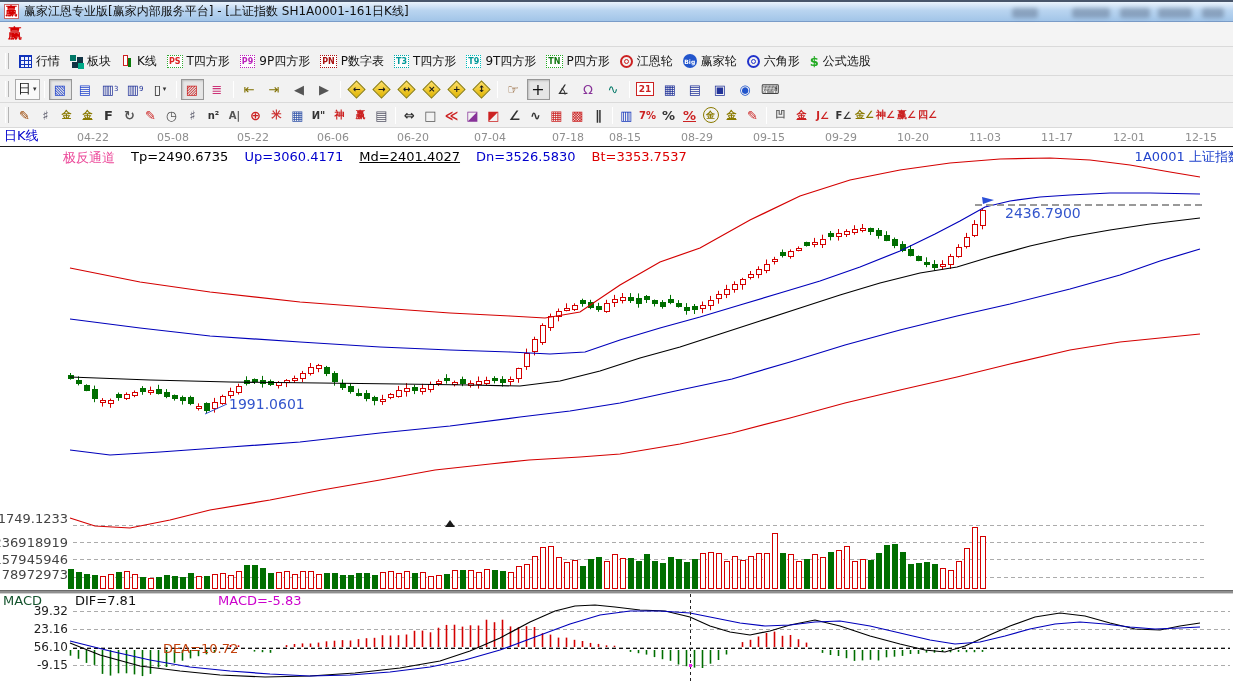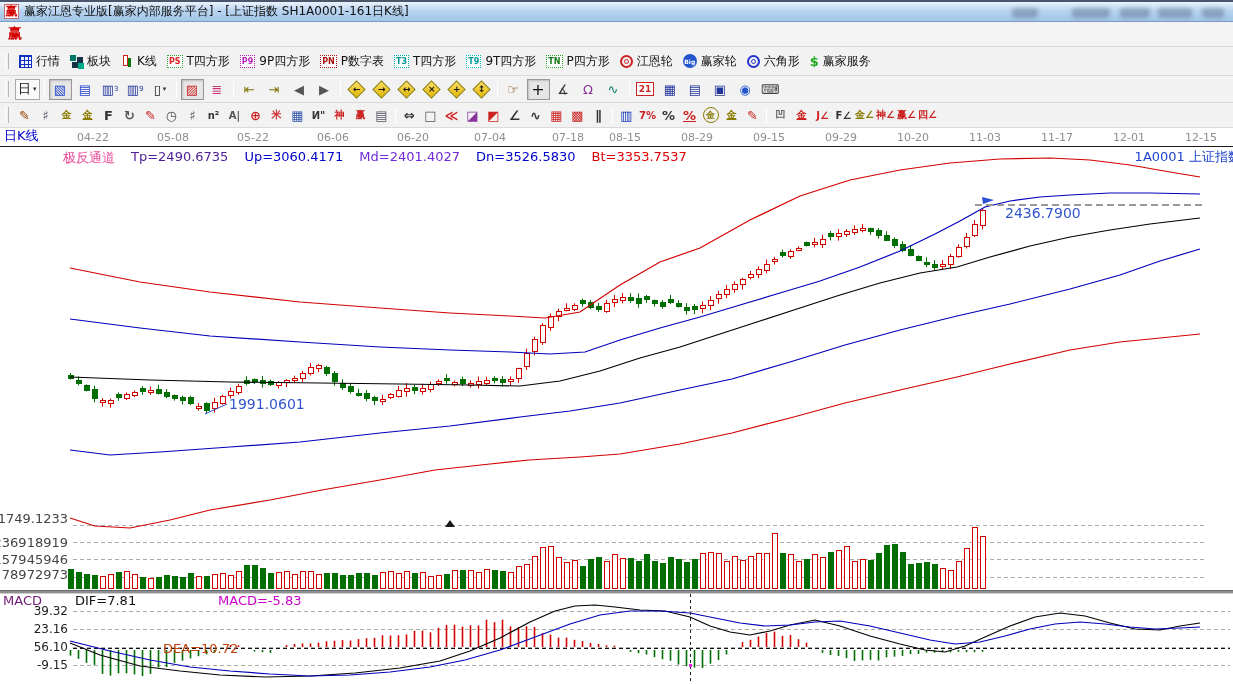--- a/index.html
+++ b/index.html
@@ -139,21 +139,21 @@
       <span class="tbtn">
         <span class="bigb" style="background: rgb(34, 85, 204);">Big</span>
         <span>赢家轮</span>
       </span>
       <span class="tbtn">
         <span class="wheel" style="border-color: rgb(34, 51, 204);"></span>
         <span>六角形</span>
       </span>
       <span class="tbtn">
         <span class="ic-txt" style="color: rgb(34, 170, 34);">$</span>
-        <span>赢家服务</span>
+        <span>公式选股</span>
       </span>
     </div>
   <div class="tb tb2" id="tb2">
       <span class="grip"></span>
       <span class="ibtn framed">
         <span style="color: rgb(17, 17, 17);">日</span>
         <span class="dd">▾</span>
       </span>
       <span class="sep"></span>
       <span class="ibtn pressed">
@@ -399,23 +399,23 @@
 
   <div class="datestrip">
     <span class="period">日K线</span>
     <span id="dates"><span class="date" style="left: 93px;">04-22</span><span class="date" style="left: 173px;">05-08</span><span class="date" style="left: 253px;">05-22</span><span class="date" style="left: 333px;">06-06</span><span class="date" style="left: 413px;">06-20</span><span class="date" style="left: 490px;">07-04</span><span class="date" style="left: 568px;">07-18</span><span class="date" style="left: 625px;">08-15</span><span class="date" style="left: 697px;">08-29</span><span class="date" style="left: 769px;">09-15</span><span class="date" style="left: 841px;">09-29</span><span class="date" style="left: 913px;">10-20</span><span class="date" style="left: 985px;">11-03</span><span class="date" style="left: 1057px;">11-17</span><span class="date" style="left: 1129px;">12-01</span><span class="date" style="left: 1201px;">12-15</span></span>
   </div>
 
   <div class="chartwrap">
     <div class="mainpane">
       <div class="infoline" id="infoline">
           <span style="color: #ec4899;">极反通道</span>
-          <span style="color: #4c1d95;">Tp=2490.6735</span>
+          <span style="color: #000000;">Tp=2490.6735</span>
           <span style="color: rgb(0, 0, 204);">Up=3060.4171</span>
-          <span style="color: #6d28d9;">Md=2401.4027</span>
+          <span style="color: #000000; text-decoration: underline;">Md=2401.4027</span>
           <span style="color: rgb(0, 0, 204);">Dn=3526.5830</span>
           <span style="color: rgb(221, 0, 0);">Bt=3353.7537</span>
         </div>
       <div class="symlabel">1A0001  上证指数</div>
       <svg id="mainsvg" width="1233" height="443">
           <line x1="73" y1="378" x2="1205" y2="378" stroke="#ababab" stroke-dasharray="4 3" shape-rendering="crispEdges"></line>
           <line x1="73" y1="395" x2="1205" y2="395" stroke="#ababab" stroke-dasharray="4 3" shape-rendering="crispEdges"></line>
           <line x1="73" y1="412" x2="1205" y2="412" stroke="#ababab" stroke-dasharray="4 3" shape-rendering="crispEdges"></line>
           <line x1="73" y1="430" x2="1205" y2="430" stroke="#ababab" stroke-dasharray="4 3" shape-rendering="crispEdges"></line>
           <text x="68" y="376" text-anchor="end" font-size="13" fill="#444" font-family="DejaVu Sans, sans-serif">1749.1233</text>
@@ -776,21 +776,21 @@
           <line x1="205" y1="267" x2="227" y2="257" stroke="#3355cc" stroke-width="1"></line>
           <text x="229" y="262" font-size="14" fill="#3355cc" font-family="DejaVu Sans, sans-serif">1991.0601</text>
           <line x1="975" y1="58" x2="1205" y2="58" stroke="#999" stroke-dasharray="7 4" stroke-width="1.2" shape-rendering="crispEdges"></line>
           <polygon points="982,50 994,53 983,57" fill="#2b4fd8"></polygon>
           <text x="1005" y="71" font-size="14" fill="#3355cc" font-family="DejaVu Sans, sans-serif">2436.7900</text>
         </svg>
     </div>
     <div class="divider"></div>
     <div class="macdpane">
       <div class="macdlabels" id="macdlabels">
-          <span style="left: 3px; color: #701a75;">MACD</span>
+          <span style="left: 3px; color: #14532d;">MACD</span>
           <span style="left: 75px; color: rgb(17, 17, 17);">DIF=7.81</span>
           <span style="left: 163px; color: #c2410c; margin-top: 48px;">DEA=10.72</span>
           <span style="left: 218px; color: rgb(204, 0, 204);">MACD=-5.83</span>
         </div>
       <svg id="macdsvg" width="1233" height="90">
           <line x1="73" y1="17" x2="1230" y2="17" stroke="#ababab" stroke-dasharray="4 3" shape-rendering="crispEdges"></line>
           <line x1="73" y1="35" x2="1230" y2="35" stroke="#ababab" stroke-dasharray="4 3" shape-rendering="crispEdges"></line>
           <line x1="73" y1="53" x2="1230" y2="53" stroke="#ababab" stroke-dasharray="4 3" shape-rendering="crispEdges"></line>
           <line x1="73" y1="71" x2="1230" y2="71" stroke="#ababab" stroke-dasharray="4 3" shape-rendering="crispEdges"></line>
           <line x1="73" y1="54" x2="1230" y2="54" stroke="#111" stroke-dasharray="4 3" shape-rendering="crispEdges"></line>

